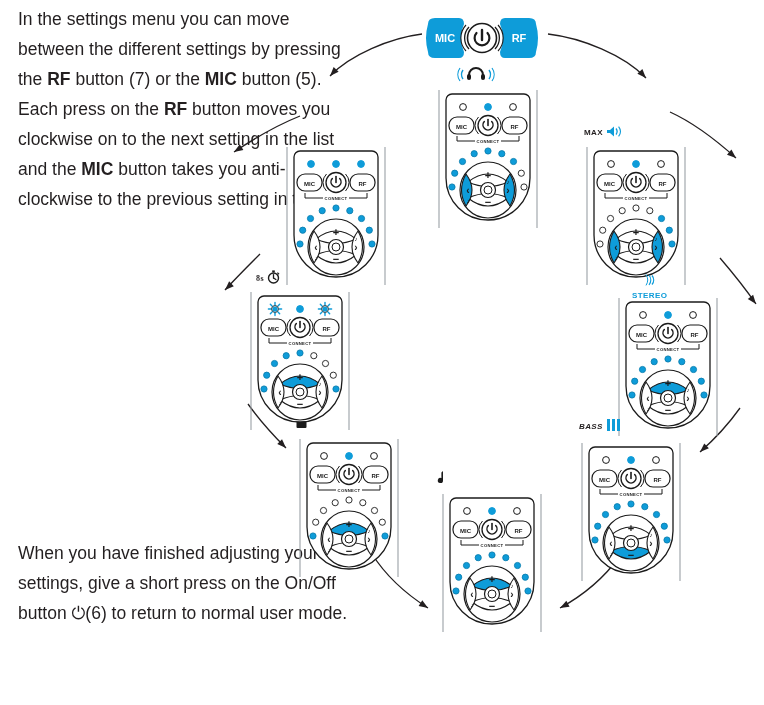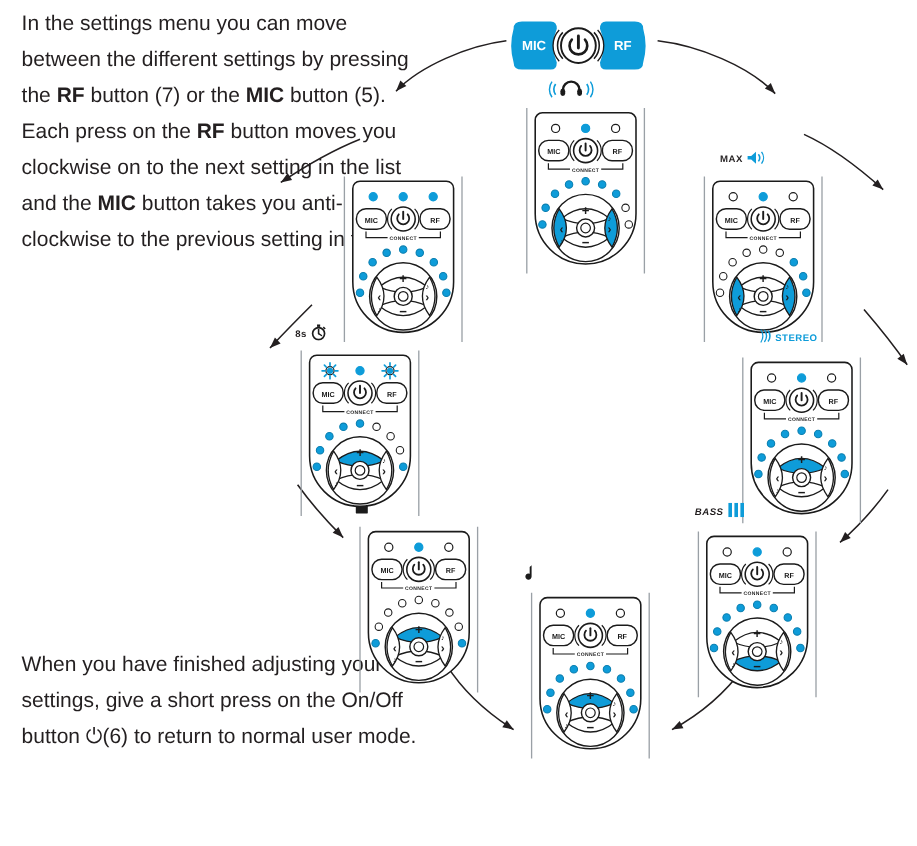--- a/index.html
+++ b/index.html
@@ -16,21 +16,21 @@
   #diagram{position:absolute;left:200px;top:0;width:564px;height:705px;}
   #arrow-layer{position:absolute;left:0;top:0;width:564px;height:705px;}
 
   
   .device{position:absolute;width:112px;height:142px;}
   .dev-svg{position:absolute;left:0;top:0;}
 
   .dev-label{position:absolute;display:flex;align-items:center;gap:3px;
              font-size:8px;font-weight:bold;letter-spacing:.4px;color:#231f20;
              white-space:nowrap;}
-  .dev-label.cyan{color:#0E9CD9;}
+  .dev-label.cyan{color:#0E9CD9;flex-direction:column;}
 
   
   #header-pill{position:absolute;left:222px;top:14px;width:120px;height:48px;}
 
   .ico{display:inline-block;vertical-align:middle;}
 </style>
 </head>
 <body>
 
 <div id="text-col">
@@ -181,21 +181,21 @@
             <text x="36" y="115" text-anchor="middle" font-family="Liberation Sans, sans-serif" font-size="6" fill="#1b1b1b">♪</text>
             <text x="76" y="96" text-anchor="middle" font-family="Liberation Sans, sans-serif" font-size="6" fill="#1b1b1b">♪</text>
             <g>
               <circle cx="56" cy="102" r="7.5" fill="#fff" stroke="#1b1b1b" stroke-width="1.2"></circle>
               <circle cx="56" cy="102" r="4" fill="#fff" stroke="#1b1b1b" stroke-width="1"></circle>
             </g>
           </g>
         </svg>
       </div>
       <div class="device" style="left: 380px; top: 145px;">
-        <div class="dev-label" style="left: 20px; top: -20px;">
+        <div class="dev-label" style="left: 4px; top: -20px;">
           <span>MAX</span>
           <span class="ico"><svg width="16" height="13" viewBox="0 0 16 13">
               <path d="M1 5 h3 l4 -3.5 v10 l-4 -3.5 h-3 z" fill="#0E9CD9"></path>
               <path d="M10 3.5 a5 5 0 0 1 0 6" stroke="#0E9CD9" stroke-width="1.3" fill="none"></path>
               <path d="M12.6 1.6 a8 8 0 0 1 0 9.8" stroke="#0E9CD9" stroke-width="1.1" fill="none"></path>
             </svg></span>
         </div>
         <svg viewBox="0 0 112 142" width="112" height="142" class="dev-svg">
           <line x1="7" y1="2" x2="7" y2="140" stroke="#9aa0a6" stroke-width="1.1"></line>
           <line x1="105" y1="2" x2="105" y2="140" stroke="#9aa0a6" stroke-width="1.1"></line>
@@ -576,21 +576,21 @@
             <text x="36" y="115" text-anchor="middle" font-family="Liberation Sans, sans-serif" font-size="6" fill="#1b1b1b">♪</text>
             <text x="76" y="96" text-anchor="middle" font-family="Liberation Sans, sans-serif" font-size="6" fill="#1b1b1b">♪</text>
             <g>
               <circle cx="56" cy="102" r="7.5" fill="#fff" stroke="#1b1b1b" stroke-width="1.2"></circle>
               <circle cx="56" cy="102" r="4" fill="#fff" stroke="#1b1b1b" stroke-width="1"></circle>
             </g>
           </g>
         </svg>
       </div>
       <div class="device" style="left: 44px; top: 290px;">
-        <div class="dev-label" style="left: 2px; top: -20px;">
+        <div class="dev-label" style="left: 12px; top: -20px; font-family: Liberation Serif, serif;">
           <span>8s</span>
           <span class="ico"><svg width="13" height="14" viewBox="0 0 13 14">
               <circle cx="6.5" cy="8" r="5" fill="none" stroke="#1b1b1b" stroke-width="1.4"></circle>
               <path d="M6.5 8 V4.6" stroke="#1b1b1b" stroke-width="1.3" stroke-linecap="round"></path>
               <path d="M6.5 8 l2.4 1.6" stroke="#1b1b1b" stroke-width="1.2" stroke-linecap="round"></path>
               <rect x="5.2" y="0.4" width="2.6" height="2" fill="#1b1b1b"></rect>
               <path d="M10.4 2.6 l1.6 1.6" stroke="#1b1b1b" stroke-width="1.3"></path>
             </svg></span>
         </div>
         <svg viewBox="0 0 112 142" width="112" height="142" class="dev-svg">

